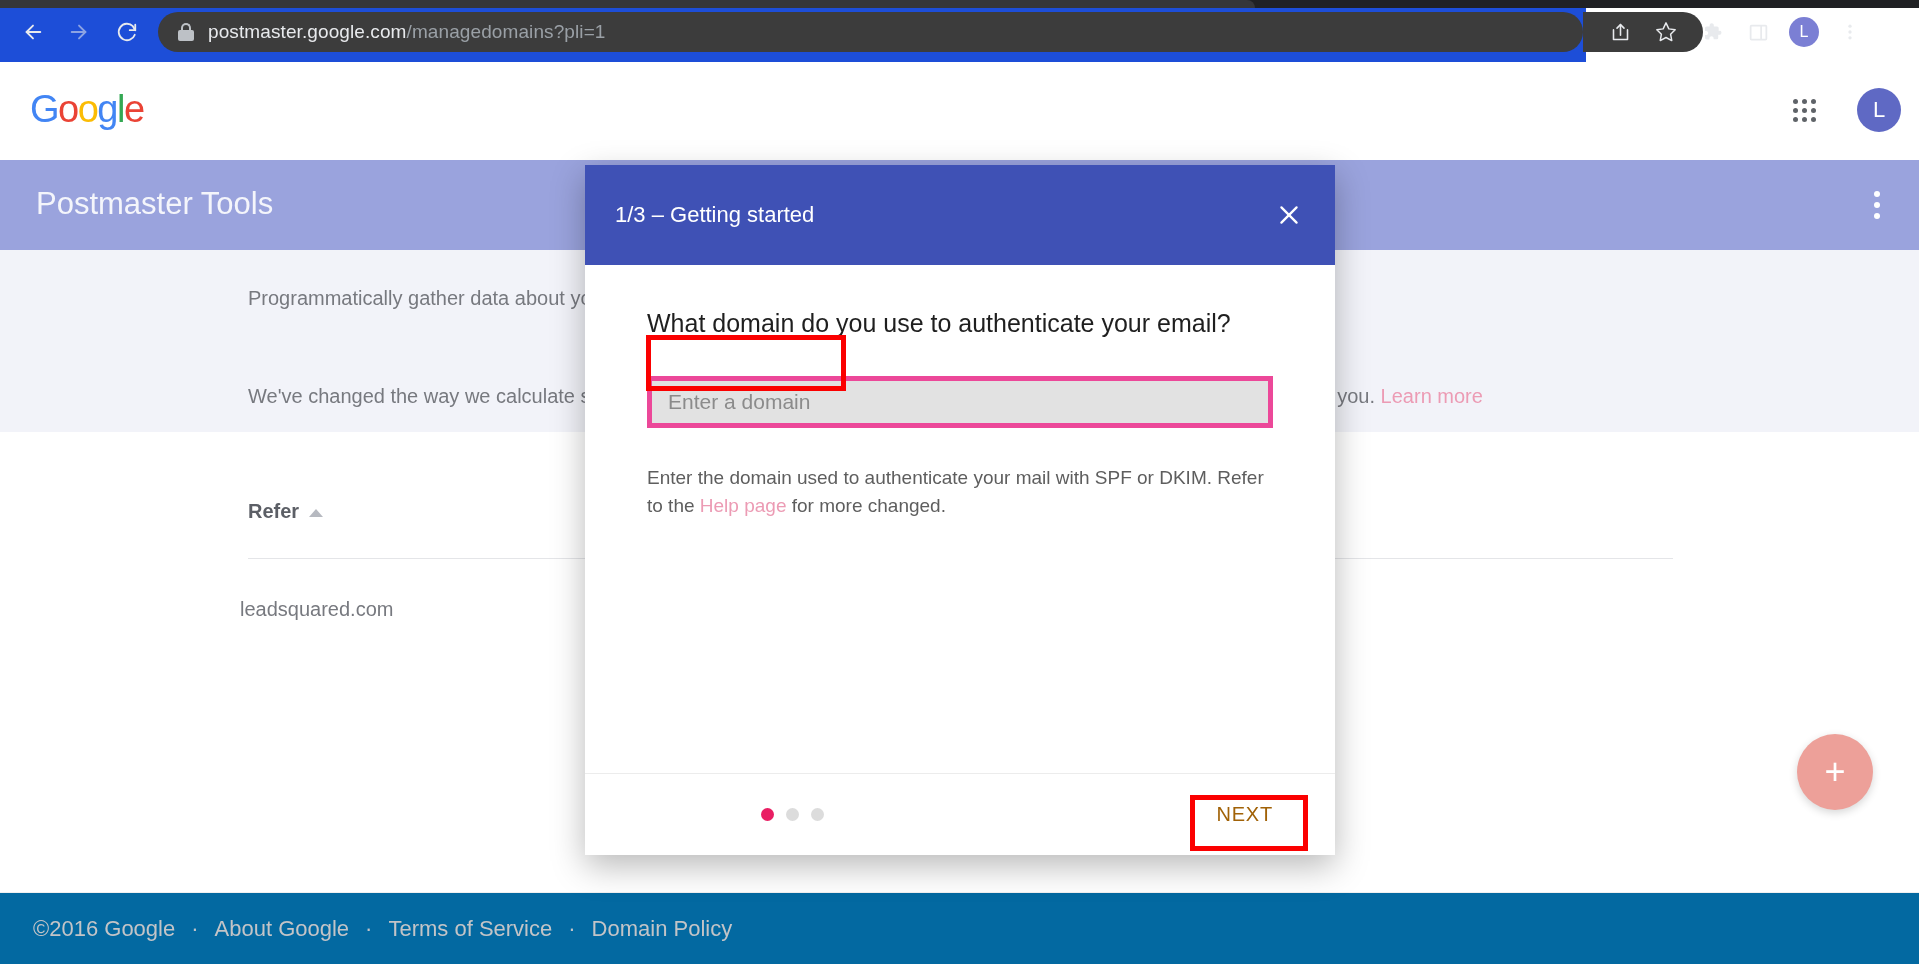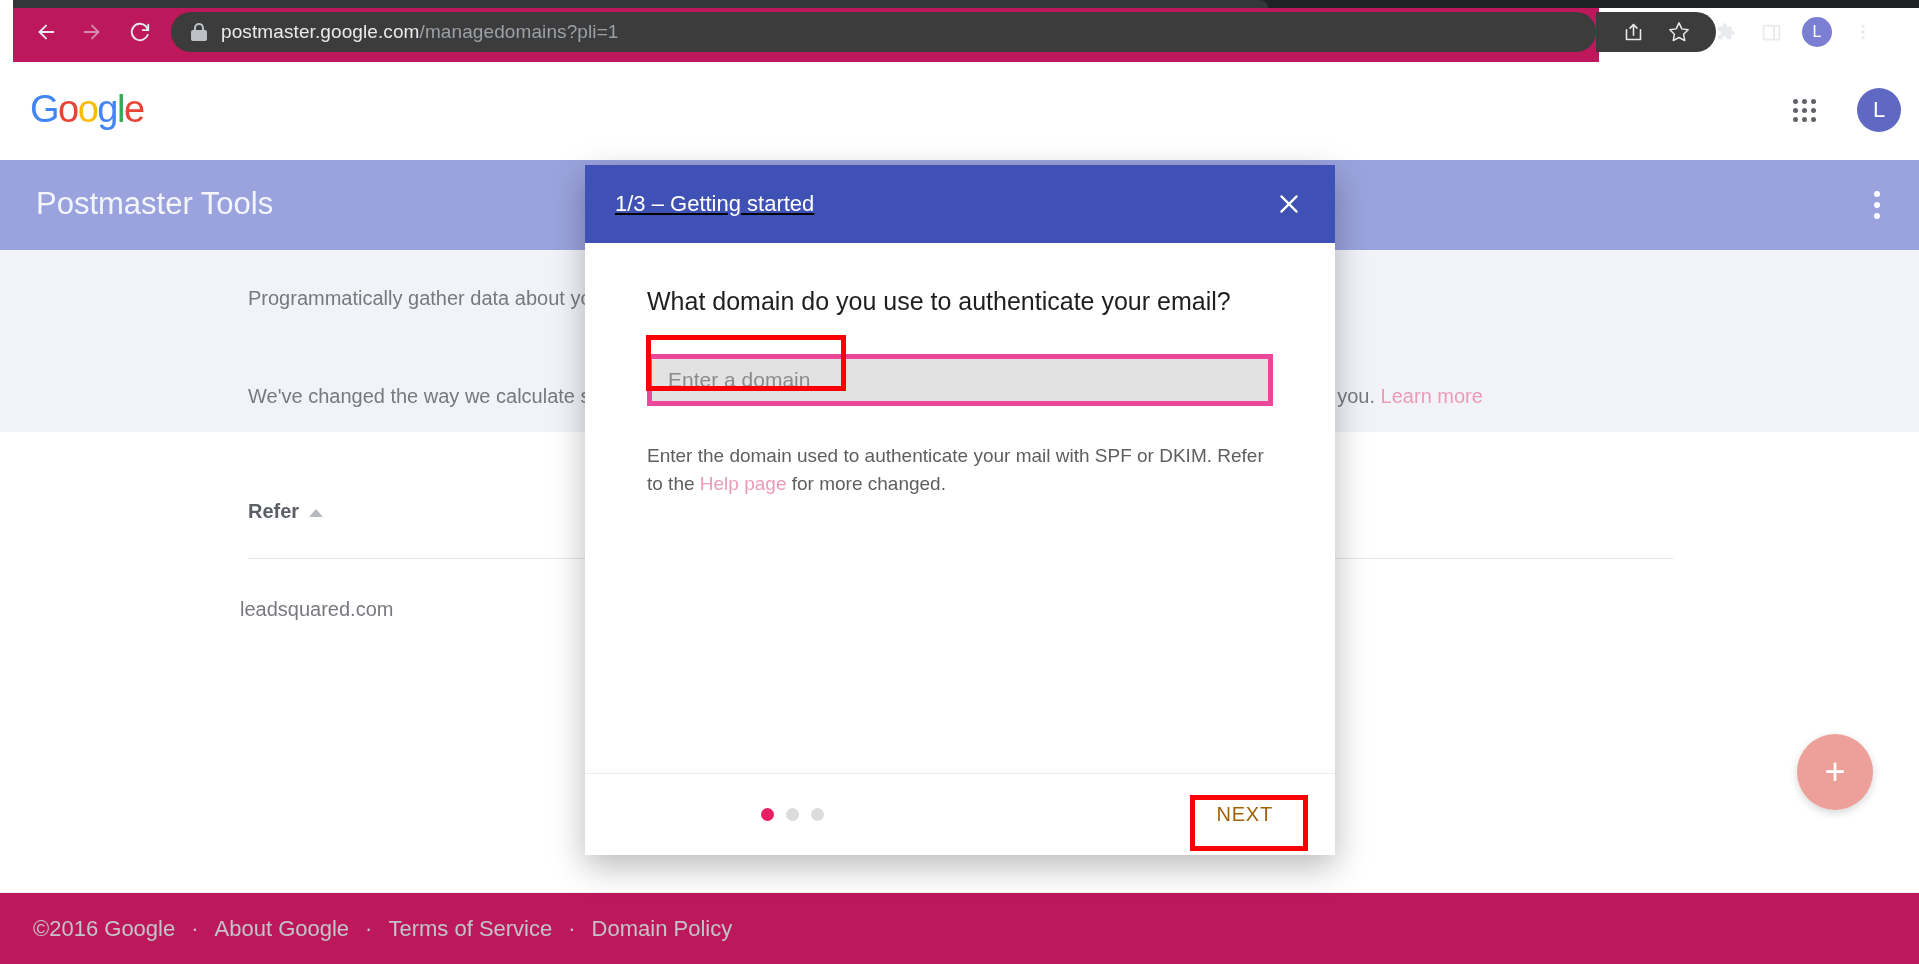--- a/index.html
+++ b/index.html
@@ -5,22 +5,22 @@
 <style>
   * { box-sizing: border-box; margin: 0; padding: 0; }
   html, body {
     width: 1919px; height: 964px;
     font-family: "Liberation Sans", sans-serif;
     overflow: hidden; background: #fff;
   }
 
   
   .browser-chrome {
-    position: absolute; left: 13px; top: 0; width: 1586px; height: 62px;
-    background: #be185d;
+    position: absolute; left: 0; top: 0; width: 1586px; height: 62px;
+    background: #1d4ed8;
   }
   .tab-strip-sliver {
     position: absolute; left: 0; top: 0; width: 1919px; height: 8px;
     background: #202124;
   }
   .tab-shape {
     position: absolute; left: 0; top: 0; width: 1255px; height: 8px;
     background: #35363a; border-top-right-radius: 10px;
   }
   .nav-btn {
@@ -159,40 +159,39 @@
     background: #eda099; color: #ffffff;
     display: flex; align-items: center; justify-content: center;
     box-shadow: 0 3px 8px rgba(0,0,0,.16);
     font-size: 36px; line-height: 1; font-weight: 300;
     border: none; cursor: pointer;
   }
 
   
   .page-footer {
     position: absolute; left: 0; top: 892px; width: 1919px; height: 72px;
-    background: #be185d; border-top: 1px solid #f0f0f0;
+    background: #0369a1; border-top: 1px solid #f0f0f0;
     display: flex; align-items: center; padding-left: 33px; gap: 16px;
   }
   .page-footer span, .page-footer a {
     font-size: 22px; color: #c3c4c7; text-decoration: none;
   }
   .footer-dot { color: #c3c4c7; font-size: 20px; }
 
   
   .modal {
     position: absolute; left: 585px; top: 165px;
     width: 750px; height: 690px; background: #ffffff;
     box-shadow: 0 11px 32px rgba(0,0,0,.28);
     display: flex; flex-direction: column;
   }
   .modal-header {
-    height: 78px; background: #3f51b5; flex: none;
+    height: 100px; background: #3f51b5; flex: none;
     display: flex; align-items: center; justify-content: space-between;
     padding: 0 26px 0 30px;
-    text-decoration: underline;
   }
   .modal-title { font-size: 22px; color: #ffffff; }
   .modal-close {
     width: 40px; height: 40px; display: flex; align-items: center;
     justify-content: center; color: #fff; background: none;
     border: none; cursor: pointer;
   }
   .modal-body { flex: 1; padding: 44px 62px 0 62px; position: relative; }
   .modal-question {
     font-size: 25px; color: #1f1f1f; font-weight: 400; margin-bottom: 38px;

